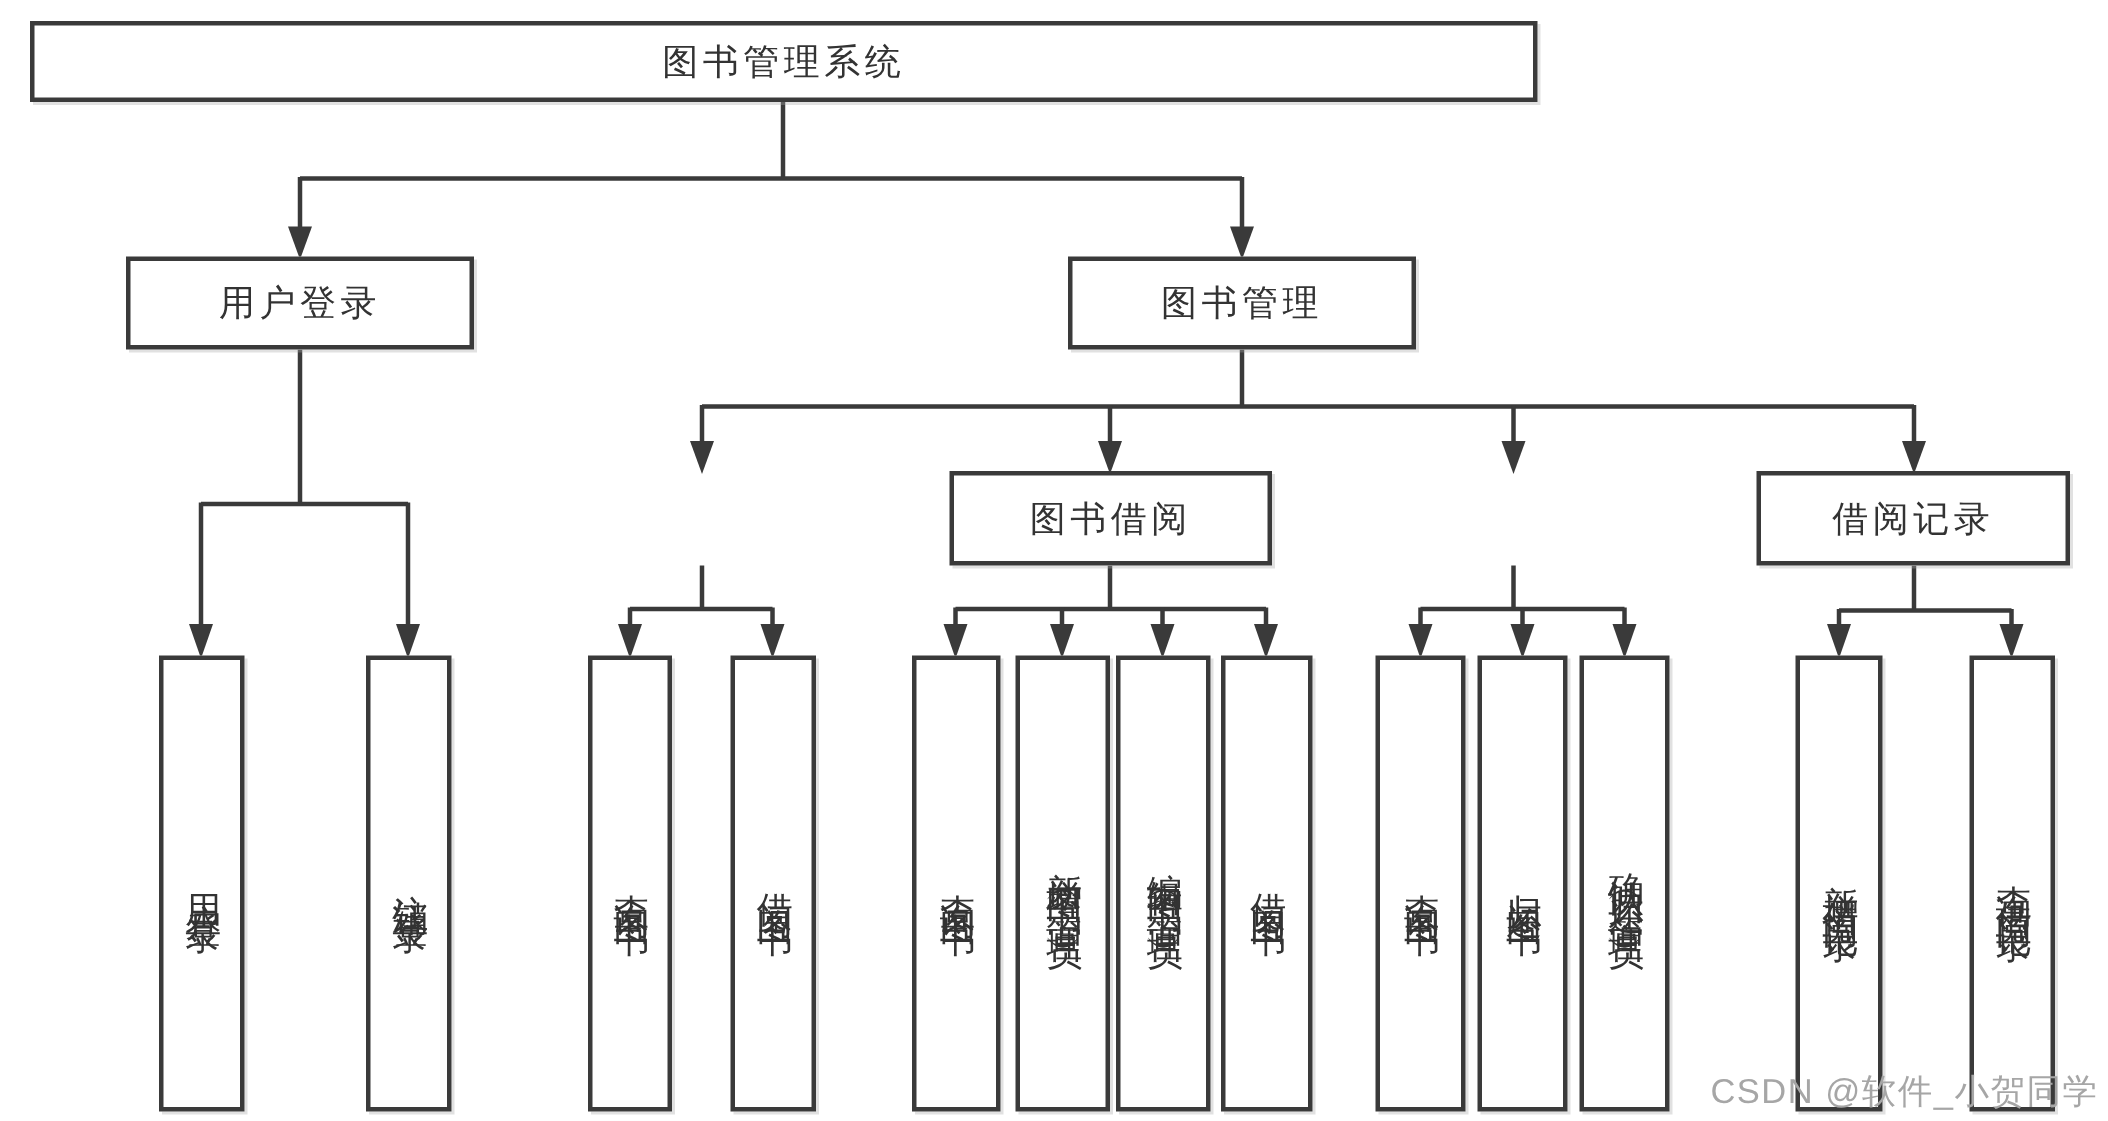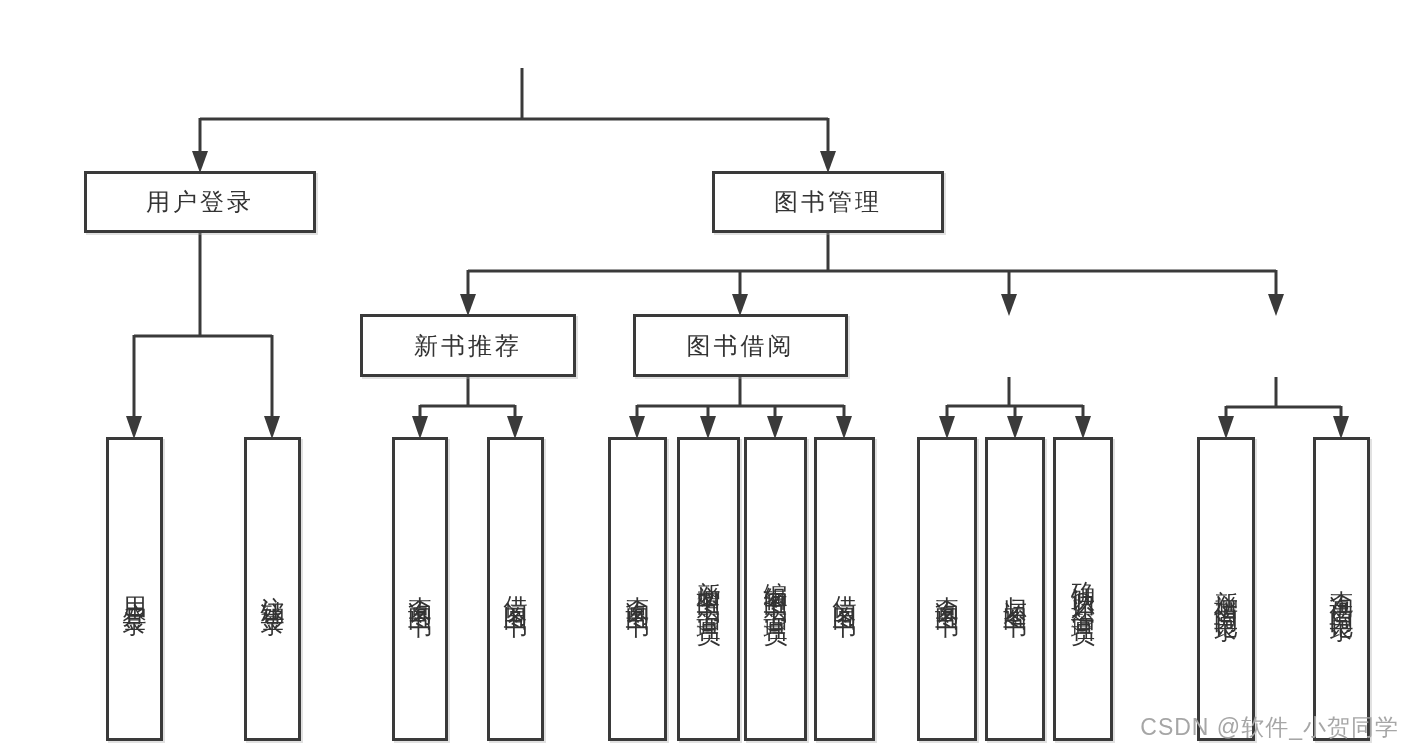--- a/index.html
+++ b/index.html
@@ -111,33 +111,36 @@
     <polygon points="1075,416 1091,416 1083,439"></polygon>
 
     <line x1="1276" y1="377" x2="1276" y2="407"></line>
     <line x1="1226" y1="407" x2="1341" y2="407"></line>
     <line x1="1226" y1="406" x2="1226" y2="418"></line>
     <polygon points="1218,416 1234,416 1226,439"></polygon>
     <line x1="1341" y1="406" x2="1341" y2="418"></line>
     <polygon points="1333,416 1349,416 1341,439"></polygon>
   </svg>
 
+  <div class="box" style="left:20px;top:14px;width:1005px;height:54px;">
+    <span>图书管理系统</span>
+  </div>
 
   <div class="box" style="left:84px;top:171px;width:232px;height:62px;">
     <span>用户登录</span>
   </div>
   <div class="box" style="left:712px;top:171px;width:232px;height:62px;align-items:center;">
     <span>图书管理</span>
   </div>
 
-  <div class="box" style="left:360px;top:314px;width:216px;height:63px;">
-    <span>新书推荐</span>
-  </div>
   <div class="box" style="left:633px;top:314px;width:215px;height:63px;text-align:center;">
     <span>图书借阅</span>
+  </div>
+  <div class="box" style="left:1171px;top:314px;width:209px;height:63px;">
+    <span>借阅记录</span>
   </div>
 
   <div class="vbox" style="left:106px;top:437px;width:57px;height:304px;">
     <span>用户登录</span>
   </div>
   <div class="vbox" style="left:244px;top:437px;width:57px;height:304px;">
     <span>注销登录</span>
   </div>
 
   <div class="vbox" style="left:392px;top:437px;width:56px;height:304px;">

